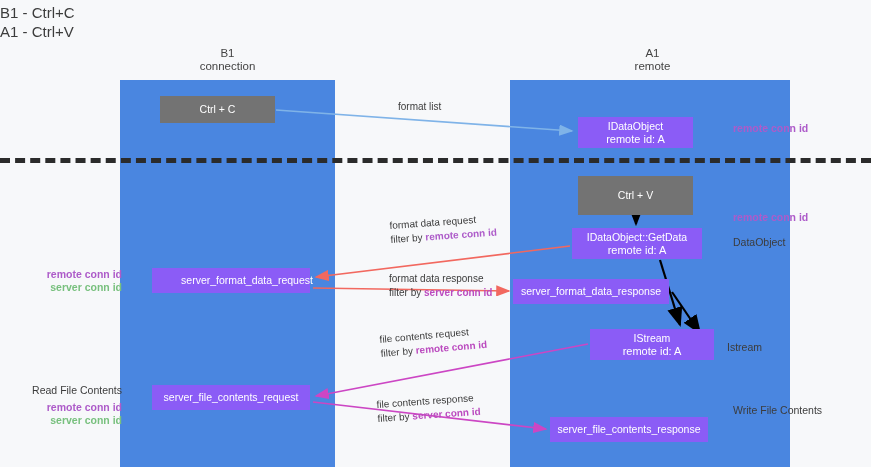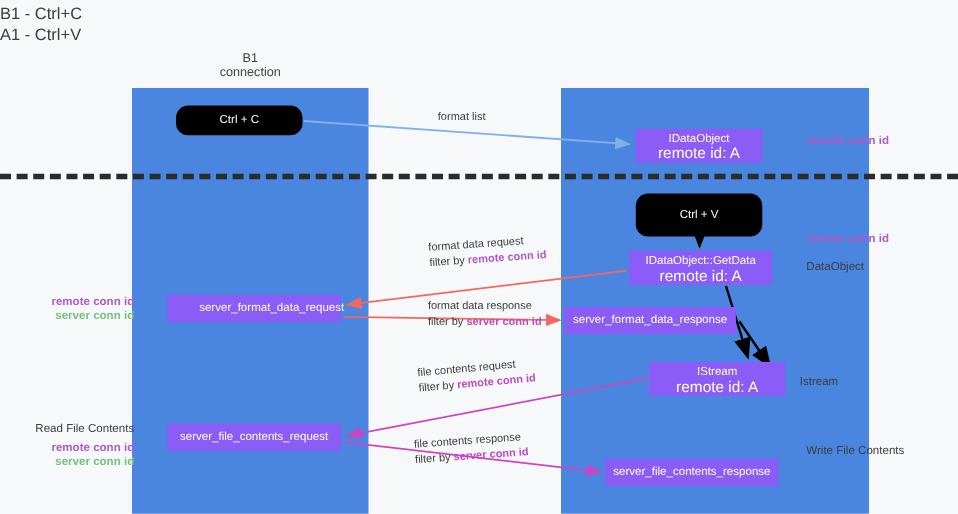--- a/index.html
+++ b/index.html
@@ -30,24 +30,24 @@
     position:absolute;left:0;top:3px;width:871px;text-align:left;
     color:#3c3c3c;font-size:15px;line-height:19px;
   }
 
   
   .box{
     position:absolute;box-sizing:border-box;
     display:flex;flex-direction:column;align-items:center;justify-content:center;
     color:#ffffff;font-size:10.5px;line-height:13px;text-align:center;
   }
-  .box.green{background:#000000;border-radius:11px;}
+  .box.green{background:#737373;}
   .box.orange{background:#f9ab४d;}
   .box.orange{background:#8b5cf6;}
-  .box .l2{font-size:14px;}
+  .box .l2{font-size:11px;}
 
   #box-ctrlc{left:160px;top:96px;width:115px;height:27px;}
   #box-idataobject{left:578px;top:117px;width:115px;height:31px;}
   #box-ctrlv{left:578px;top:176px;width:115px;height:39px;}
   #box-getdata{left:572px;top:228px;width:130px;height:31px;}
   #box-sfdreq{left:152px;top:268px;width:158px;height:25px;padding-left:32px;}
   #box-sfdres{left:513px;top:279px;width:156px;height:25px;}
   #box-istream{left:590px;top:329px;width:124px;height:31px;}
   #box-sfcreq{left:152px;top:385px;width:158px;height:25px;}
   #box-sfcres{left:550px;top:417px;width:158px;height:25px;}
@@ -93,20 +93,24 @@
 
   <div id="title">
     <div>B1 - Ctrl+C</div>
     <div>A1 - Ctrl+V</div>
   </div>
 
   <div id="head-b1" class="lane-head">
     <div>B1</div>
     <div>connection</div>
   </div>
+  <div id="head-a1" class="lane-head">
+    <div>A1</div>
+    <div>remote</div>
+  </div>
 
   <div id="lane-b1" class="lane"></div>
   <div id="lane-a1" class="lane"></div>
 
   <svg id="wires" viewBox="0 0 871 467">
     <defs>
       <marker id="ar-blue" markerWidth="9" markerHeight="7" refX="8" refY="3.5" orient="auto">
         <polygon points="0 0, 9 3.5, 0 7" fill="#7fb3e8"></polygon>
       </marker>
       <marker id="ar-red" markerWidth="9" markerHeight="7" refX="8" refY="3.5" orient="auto">

